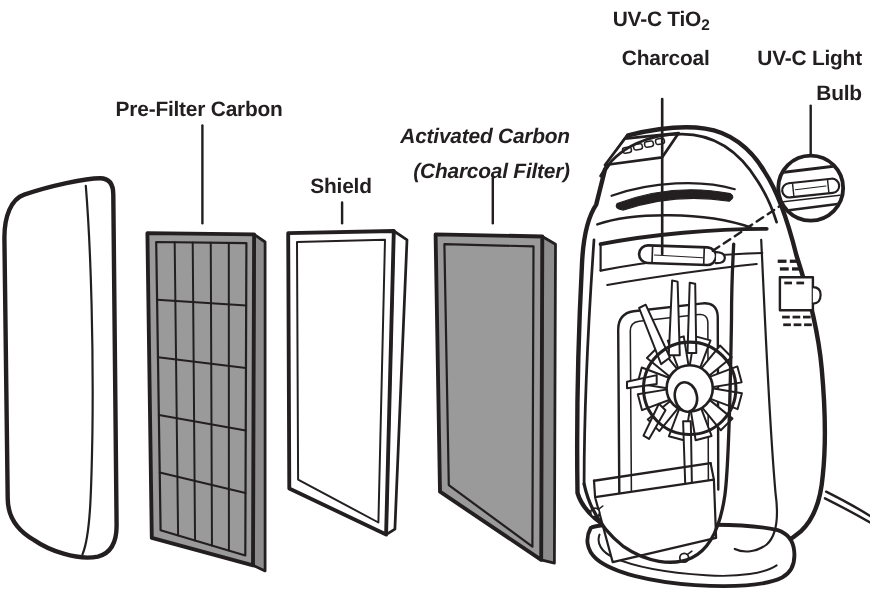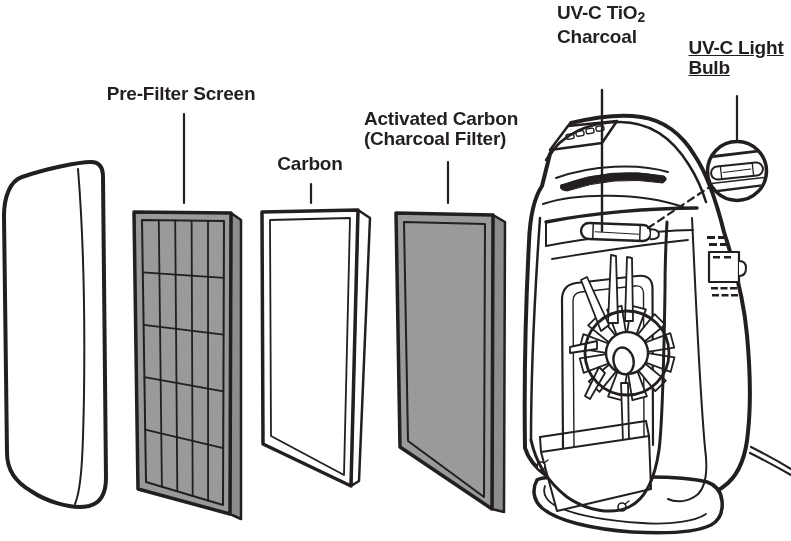--- a/index.html
+++ b/index.html
@@ -3,22 +3,22 @@
 <meta charset="utf-8">
 <style>
   html,body{margin:0;padding:0;background:#ffffff;}
   #stage{
     position:relative;width:791px;height:541px;background:#ffffff;overflow:hidden;
     font-family:"Liberation Sans","DejaVu Sans",sans-serif;
   }
   #artwork{position:absolute;left:0;top:0;}
   .part-label{
     position:absolute;transform:translateX(-50%);
-    color:#231f20;font-weight:bold;font-size:19px;line-height:20px;
-    text-align:left;white-space:nowrap;letter-spacing:-0.2px;
+    color:#231f20;font-weight:bold;font-size:19px;line-height:32px;
+    text-align:right;white-space:nowrap;letter-spacing:-0.2px;
   }
   .sub{font-size:14px;vertical-align:-3px;}
 </style>
 </head>
 <body>
 
 <div id="stage">
 
   <svg id="artwork" width="791" height="541" viewBox="0 0 791 541" xmlns="http://www.w3.org/2000/svg">
     <defs>
@@ -211,35 +211,35 @@
         <path d="M 184,114 L 184,203"></path>
         <path d="M 311,184 L 311,203"></path>
         <path d="M 448,162 L 448,203"></path>
         <path stroke-width="2.4" d="M 602,90 L 602,231"></path>
         <path d="M 737,96 L 737,140"></path>
       </g>
     </g>
   </svg>
 
   <div class="part-label" style="left:181px;top:84px;">
-    <span>Pre-Filter Screen</span>
+    <span>Pre-Filter Carbon</span>
   </div>
 
   <div class="part-label" style="left:310px;top:154px;">
-    <span>Carbon</span>
-  </div>
-
-  <div class="part-label" style="left:441px;top:109px;">
+    <span>Shield</span>
+  </div>
+
+  <div class="part-label" style="left:441px;top:109px;font-style:italic;">
     <div>Activated Carbon</div>
     <div>(Charcoal Filter)</div>
   </div>
 
   <div class="part-label" style="left:601px;top:3px;">
     <div><span>UV-C TiO</span><span class="sub">2</span></div>
     <div>Charcoal</div>
   </div>
 
-  <div class="part-label" style="left:736px;top:38px;text-decoration:underline;">
+  <div class="part-label" style="left:736px;top:38px;">
     <div>UV-C Light</div>
     <div>Bulb</div>
   </div>
 
 </div>
 
 </body></html>

